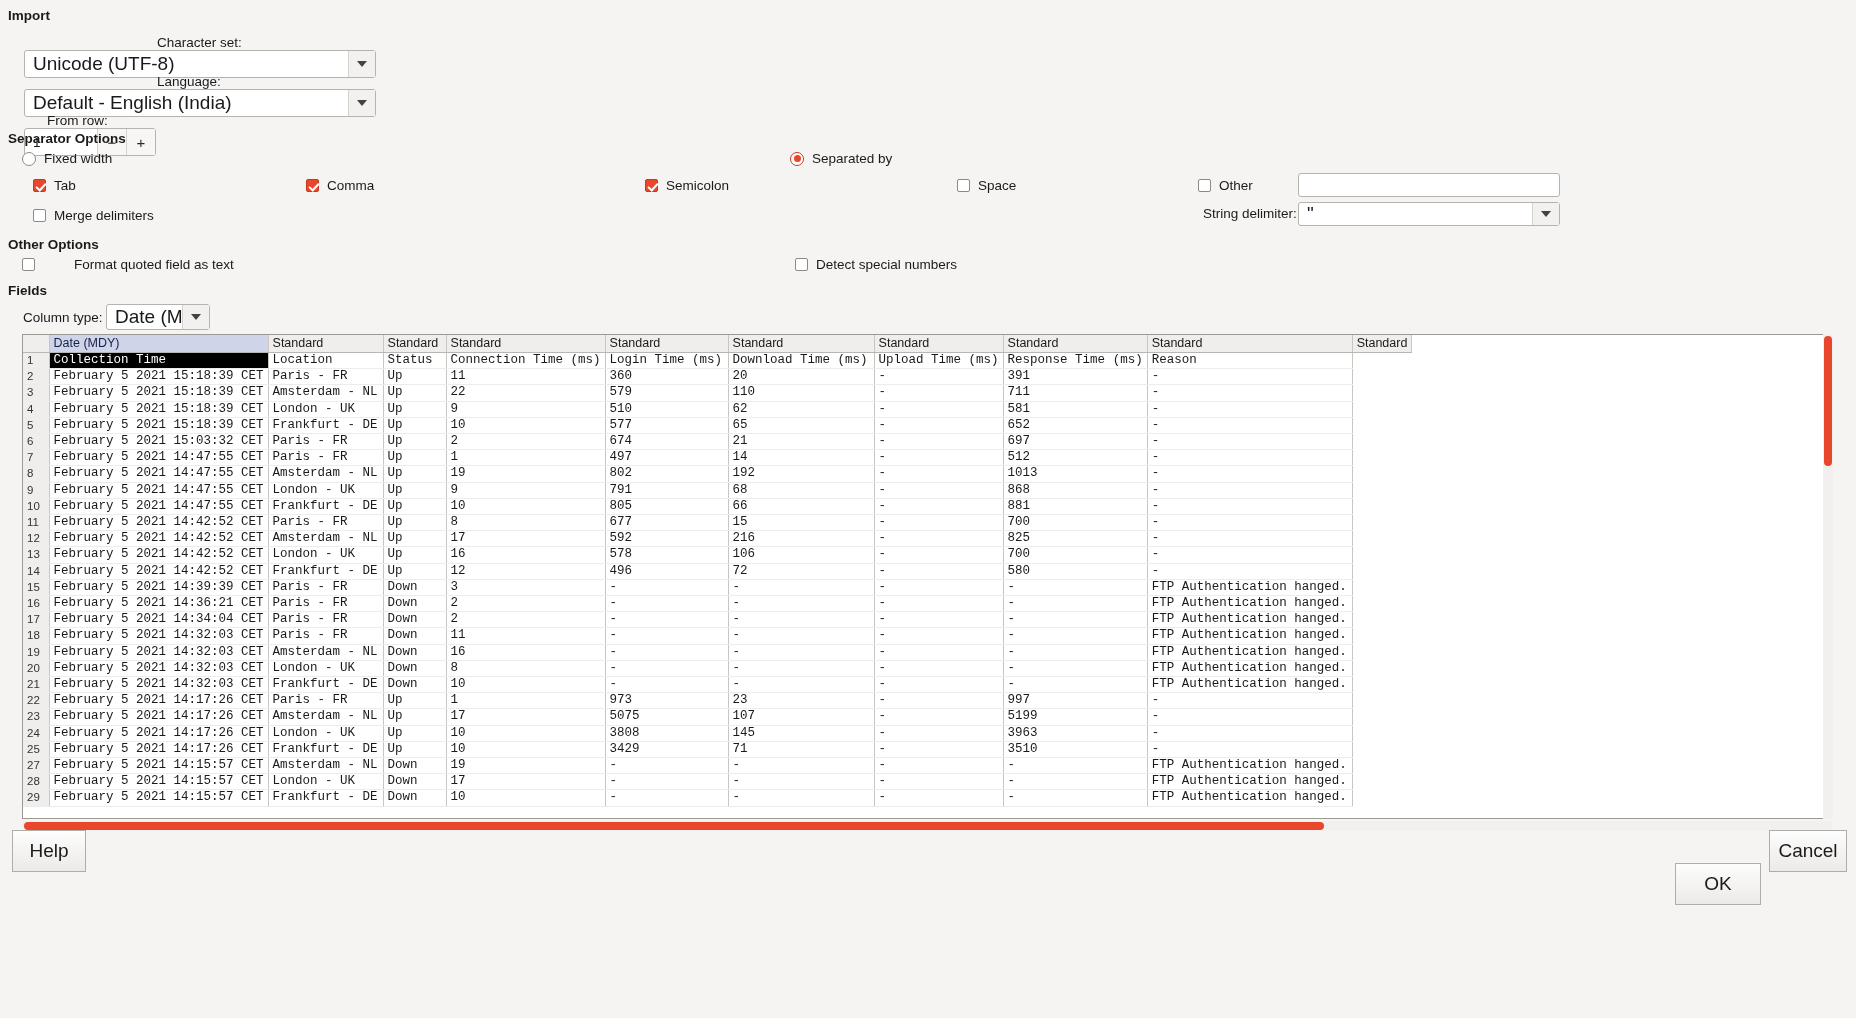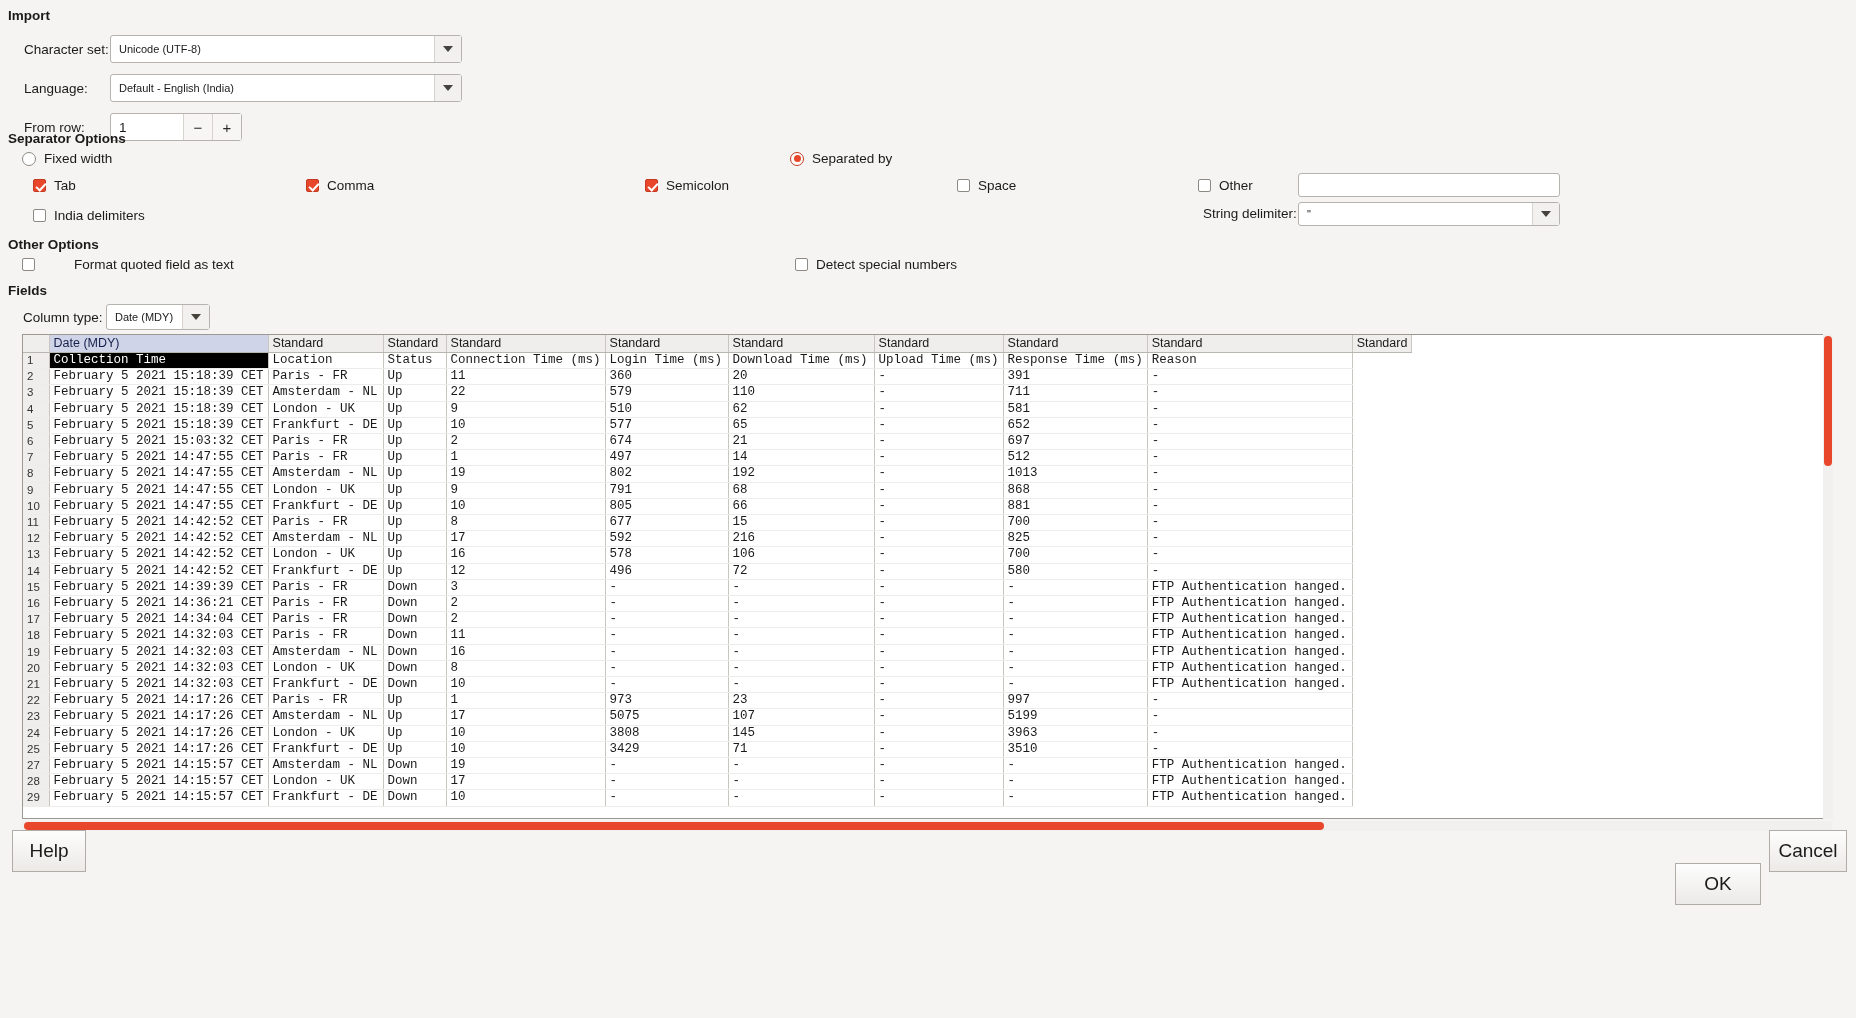--- a/index.html
+++ b/index.html
@@ -23,41 +23,41 @@
     color: #1a1a1a;
   }
   .row-label {
     font-size: 13.5px;
     color: #1a1a1a;
   }
 
   
   #import-title { position: absolute; left: 8px; top: 8px; }
 
-  .field-row { position: absolute; display: flex; align-items: center; }
+  .field-row { position: absolute; display: flex; align-items: center; flex-direction: column; }
   #charset-row { left: 24px; top: 35px; }
   #lang-row    { left: 24px; top: 74px; }
   #fromrow-row { left: 24px; top: 113px; }
 
   .field-row .lbl { width: 86px; font-size: 13.5px; }
 
   .combo {
     position: relative;
     width: 352px;
     height: 28px;
     background: #ffffff;
     border: 1px solid #b6b3ae;
     border-radius: 3px;
     display: flex;
     align-items: center;
     box-sizing: border-box;
   }
   .combo .val {
     padding-left: 8px;
-    font-size: 11px;
+    font-size: 19px;
     color: #1a1a1a;
     white-space: nowrap;
     overflow: hidden;
   }
   .combo .arrow {
     position: absolute;
     right: 0; top: 0; bottom: 0;
     width: 26px;
     display: flex; align-items: center; justify-content: center;
     border-left: 1px solid #d6d3ce;
@@ -391,21 +391,21 @@
 
   <div id="opt-other" class="check">
     <span class="box"></span>
     <span>Other</span>
   </div>
 
   <input id="other-input" type="text" value="" style="">
 
   <div id="opt-merge" class="check">
     <span class="box"></span>
-    <span>India delimiters</span>
+    <span>Merge delimiters</span>
   </div>
 
   <div id="strdelim-label" class="row-label">String delimiter:</div>
   <div id="strdelim-combo" class="combo">
     <span class="val">"</span>
     <span class="arrow">
         <span class="tri-down"></span>
       </span>
   </div>
 

